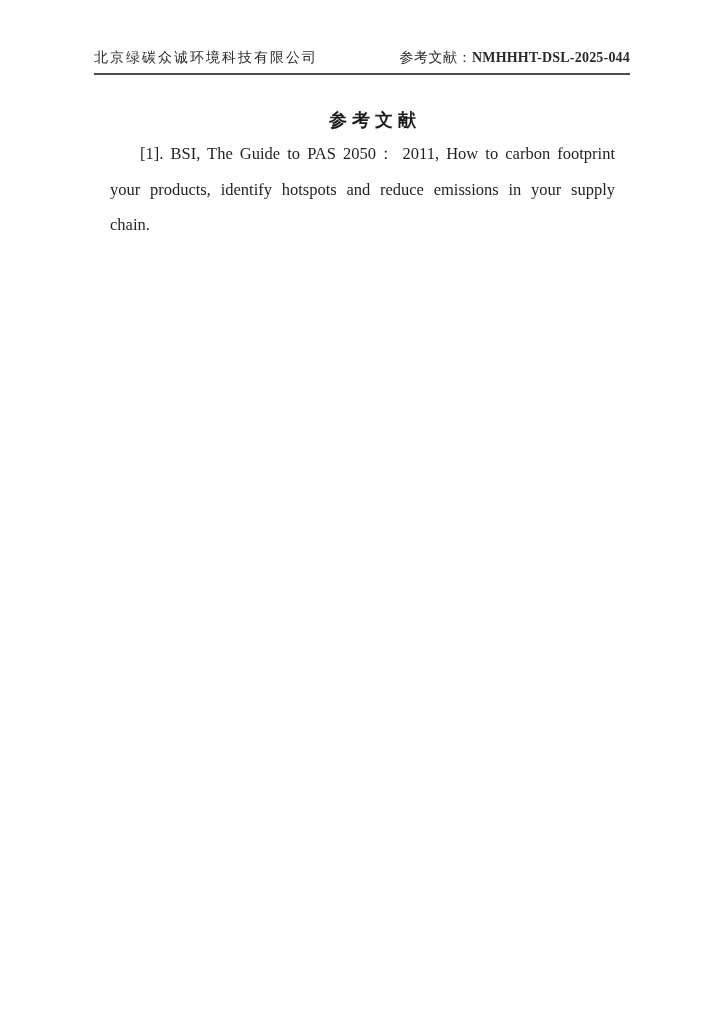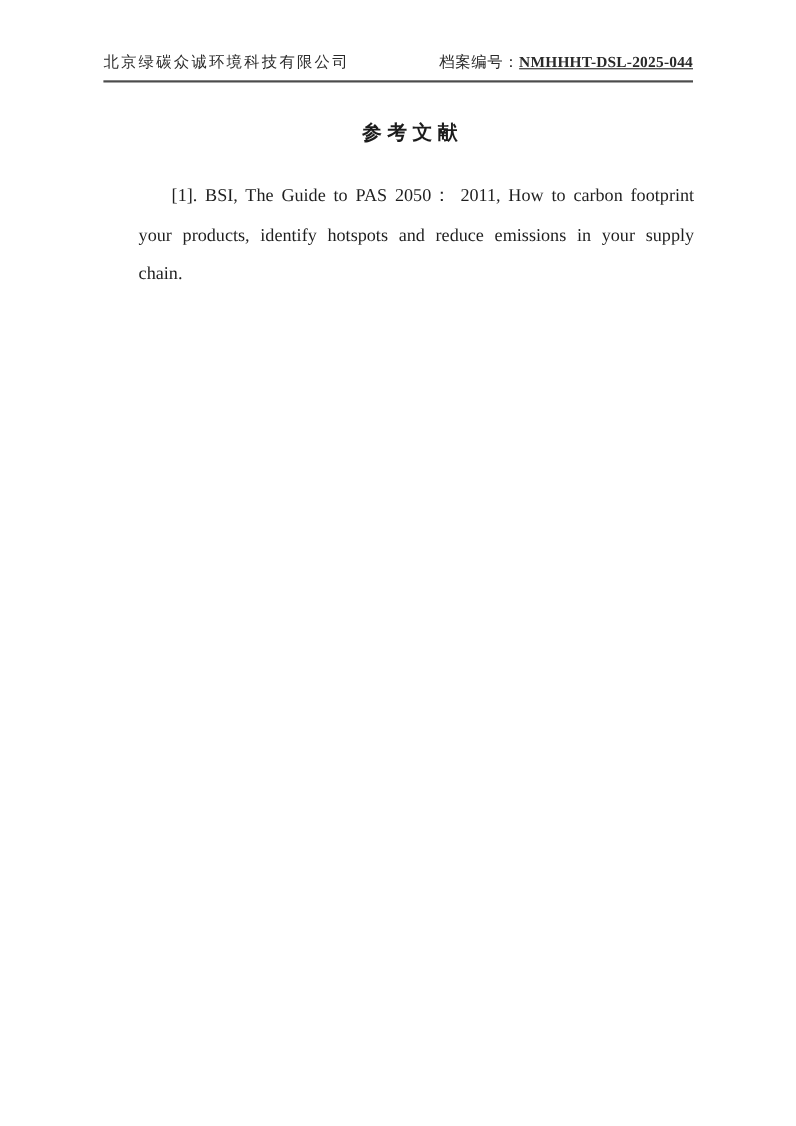--- a/index.html
+++ b/index.html
@@ -32,44 +32,42 @@
   }
   .company {
     letter-spacing: 2px;
   }
   .docnum {
     letter-spacing: 0.5px;
   }
   .docnum .code {
     font-weight: bold;
     letter-spacing: 0.2px;
-    text-decoration: underline;
   }
   .title {
     position: absolute;
     top: 92px;
     left: 0;
     width: 100%;
     margin: 13px;
     text-align: center;
     font-size: 18px;
     line-height: 30px;
     font-weight: bold;
     letter-spacing: 5px;
     color: #1c1c1c;
   }
   .refs {
     position: absolute;
     top: 136px;
-    left: 126px;
+    left: 110px;
     width: 505px;
     font-size: 16.5px;
     line-height: 35.5px;
     color: #1f1f1f;
-    margin-top: 24px;
   }
   .ref {
     margin: 0;
     text-indent: 30px;
     text-align: justify;
     text-align-last: left;
     word-spacing: 1.5px;
   }
   .pagenum {
     position: absolute;
@@ -81,21 +79,21 @@
     color: #2a2a2a;
   }
 </style>
 </head>
 <body>
 
 <div class="page">
 
   <div class="header">
     <span class="company">北京绿碳众诚环境科技有限公司</span>
-    <span class="docnum"><span>档案编号：</span><span class="code">NMHHHT-DSL-2025-044</span></span>
+    <span class="docnum"><span>参考文献：</span><span class="code">NMHHHT-DSL-2025-044</span></span>
   </div>
 
   <h1 class="title">参考文献</h1>
 
   <div class="refs">
     <p class="ref">[1]. BSI, The Guide to PAS 2050： 2011, How to carbon footprint your products, identify hotspots and reduce emissions in your supply chain.</p>
   </div>
 
   <div class="pagenum">31</div>
 

